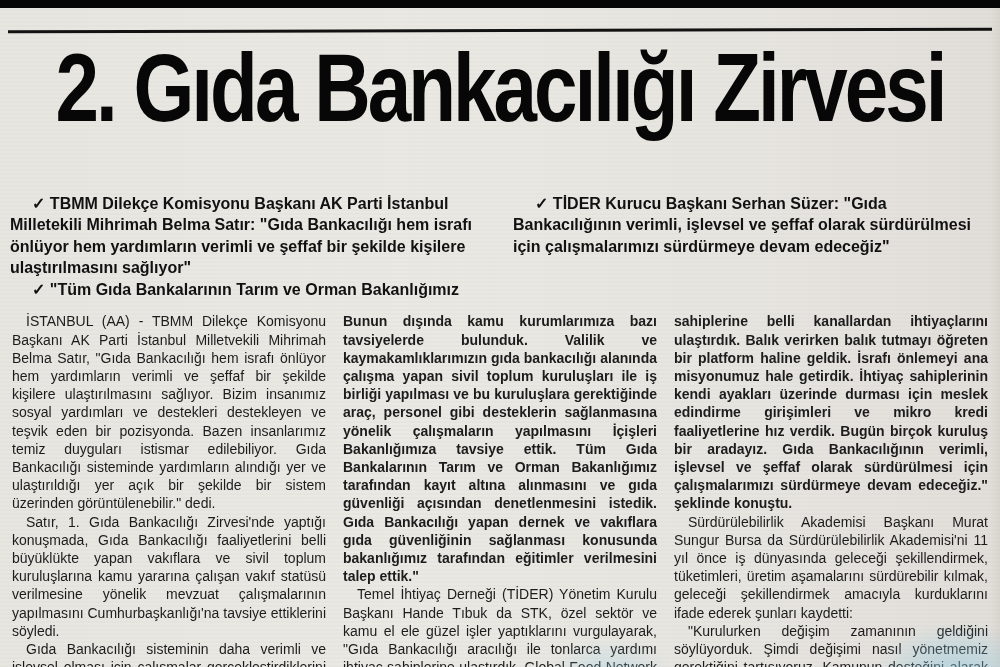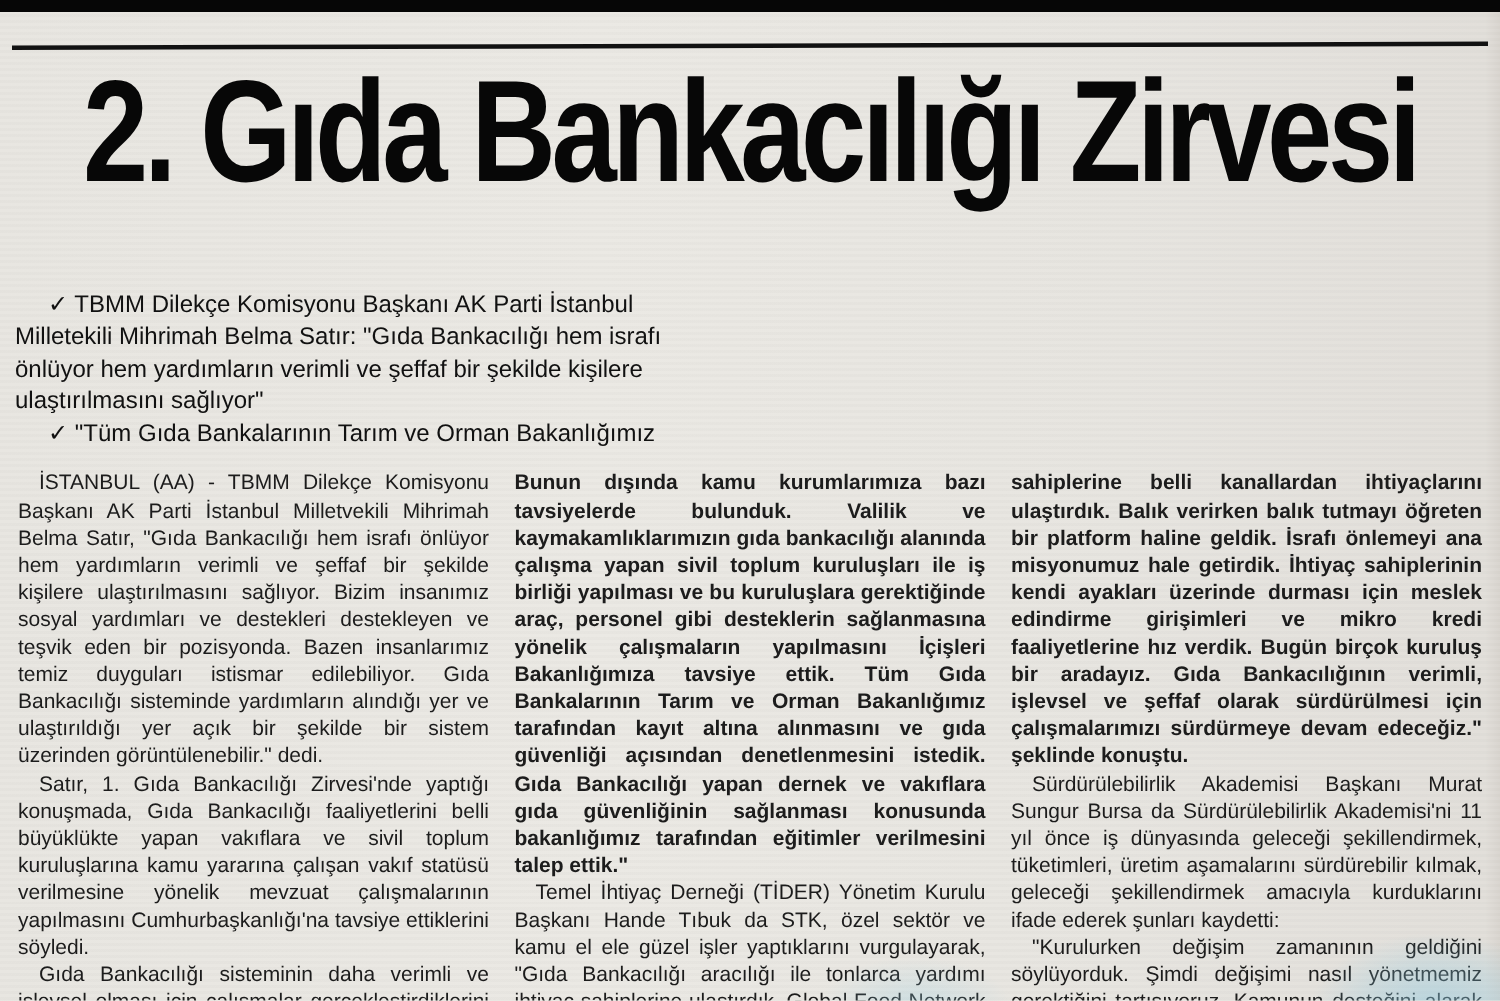--- a/index.html
+++ b/index.html
@@ -16,21 +16,21 @@
   .topbar{height:8px;background:#060606;width:100%;}
   .rule{height:3px;background:#121212;margin:21px 8px 0 8px;transform:rotate(-0.15deg);}
   .headline{
     margin-top:4px;height:104px;overflow:visible;
     font-size:79px;font-weight:bold;letter-spacing:-3px;
     text-align:center;white-space:nowrap;color:#070707;
     transform:scale(0.99,1.22);transform-origin:50% 18%;
   }
   .deck{
     display:flex;gap:26px;padding:0 10px;margin-top:14px;
-    font-weight:normal;font-size:16px;line-height:21.5px;color:#111;
+    font-weight:bold;font-size:16px;line-height:21.5px;color:#111;
   }
   .deck-col{flex:1;}
   .deck p{margin:0;text-indent:22px;}
   .deck p.cont{text-indent:0;}
   .body{
     display:flex;gap:17px;padding:0 12px;margin-top:12px;
     height:398px;overflow:hidden;
     font-size:14px;line-height:18.2px;text-align:justify;color:#1c1c1c;
   }
   .col{flex:1;min-width:0;}
@@ -53,20 +53,21 @@
 <div class="rule"></div>
 
 <h1 class="headline">2. Gıda Bankacılığı Zirvesi</h1>
 
 <div class="deck">
   <div class="deck-col">
     <p>✓ TBMM Dilekçe Komisyonu Başkanı AK Parti İstanbul Milletekili Mihrimah Belma Satır: "Gıda Bankacılığı hem israfı önlüyor hem yardımların verimli ve şeffaf bir şekilde kişilere ulaştırılmasını sağlıyor"</p>
     <p>✓ "Tüm Gıda Bankalarının Tarım ve Orman Bakanlığımız</p>
   </div>
   <div class="deck-col">
+    <p>✓ TİDER Kurucu Başkanı Serhan Süzer: "Gıda Bankacılığının verimli, işlevsel ve şeffaf olarak sürdürülmesi için çalışmalarımızı sürdürmeye devam edeceğiz"</p>
   </div>
 </div>
 
 <div class="body">
   <div class="col">
     <p>İSTANBUL (AA) - TBMM Dilekçe Komisyonu Başkanı AK Parti İstanbul Milletvekili Mihrimah Belma Satır, "Gıda Bankacılığı hem israfı önlüyor hem yardımların verimli ve şeffaf bir şekilde kişilere ulaştırılmasını sağlıyor. Bizim insanımız sosyal yardımları ve destekleri destekleyen ve teşvik eden bir pozisyonda. Bazen insanlarımız temiz duyguları istismar edilebiliyor. Gıda Bankacılığı sisteminde yardımların alındığı yer ve ulaştırıldığı yer açık bir şekilde bir sistem üzerinden görüntülenebilir." dedi.</p>
     <p>Satır, 1. Gıda Bankacılığı Zirvesi'nde yaptığı konuşmada, Gıda Bankacılığı faaliyetlerini belli büyüklükte yapan vakıflara ve sivil toplum kuruluşlarına kamu yararına çalışan vakıf statüsü verilmesine yönelik mevzuat çalışmalarının yapılmasını Cumhurbaşkanlığı'na tavsiye ettiklerini söyledi.</p>
     <p>Gıda Bankacılığı sisteminin daha verimli ve işlevsel olması için çalışmalar gerçekleştirdiklerini hatırlatan Satır şunları söyledi:</p>
 
   </div>

